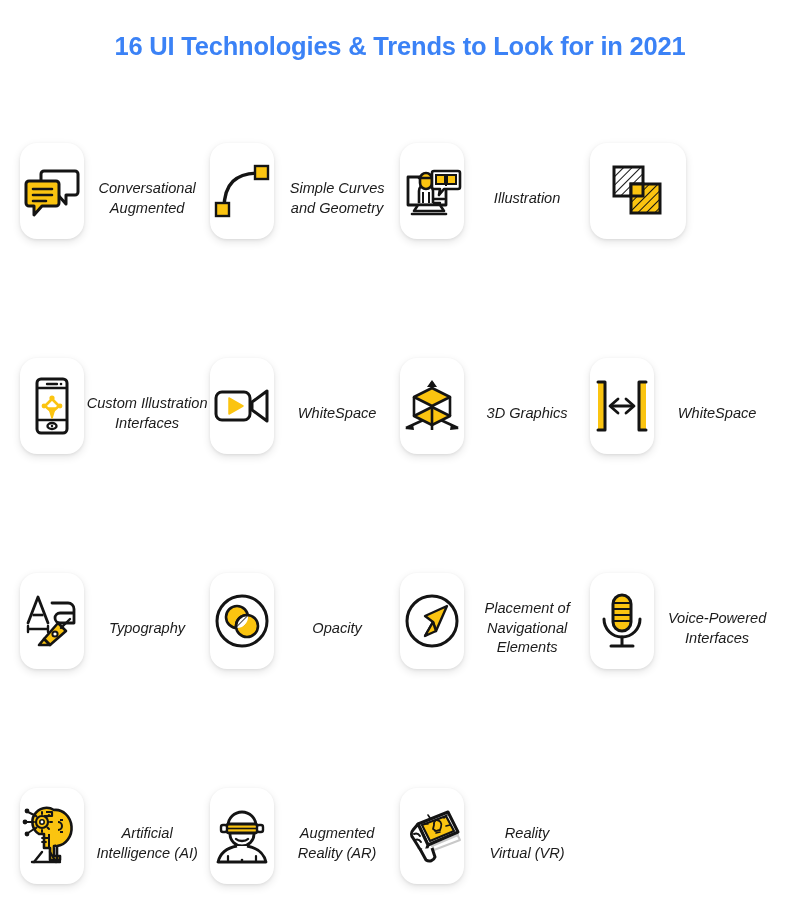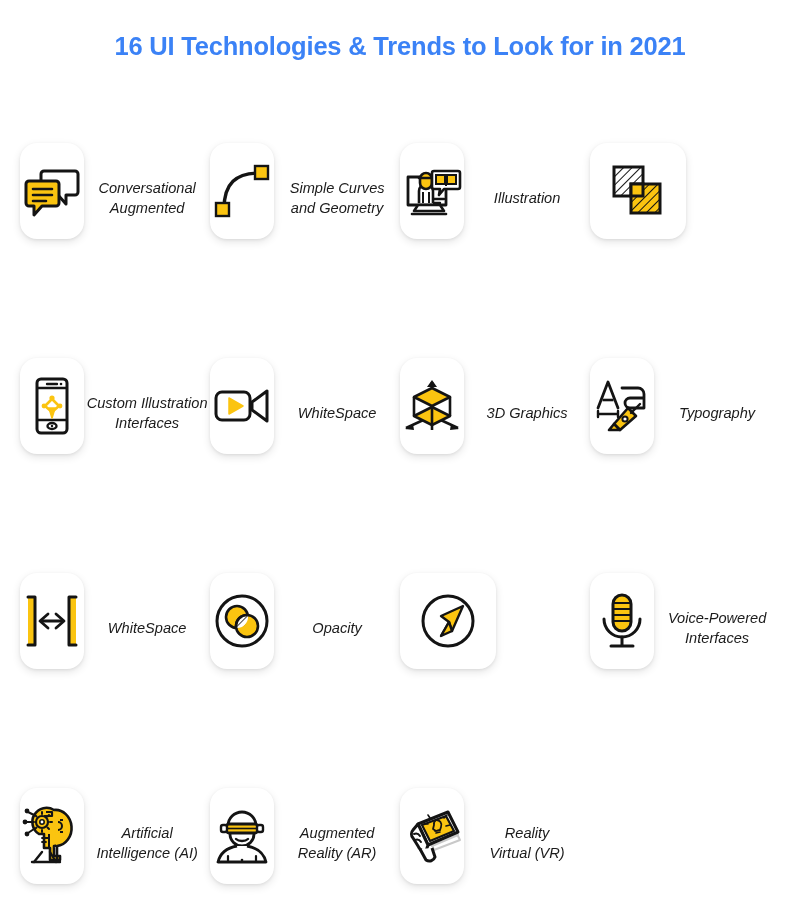--- a/index.html
+++ b/index.html
@@ -201,47 +201,47 @@
         </svg>
       </div>
       <div class="caption">
         <span>3D Graphics</span>
       </div>
     </div>
 
     <div class="cell">
       <div class="card">
         <svg width="64" height="64" viewBox="0 0 64 64">
+          <path d="M8 8 H15 V56 H8" fill="#FBC410" stroke="#141414" stroke-width="3" stroke-linejoin="round" stroke-linecap="round"></path>
+          <path d="M56 8 H49 V56 H56" fill="#FBC410" stroke="#141414" stroke-width="3" stroke-linejoin="round" stroke-linecap="round"></path>
+          <path d="M22 32 H42" stroke="#141414" stroke-width="2.8" stroke-linecap="round"></path>
+          <path d="M28 25 L20 32 L28 39" fill="none" stroke="#141414" stroke-width="2.8" stroke-linejoin="round" stroke-linecap="round"></path>
+          <path d="M36 25 L44 32 L36 39" fill="none" stroke="#141414" stroke-width="2.8" stroke-linejoin="round" stroke-linecap="round"></path>
+        </svg>
+      </div>
+      <div class="caption">
+        <span>WhiteSpace</span>
+      </div>
+    </div>
+
+    <div class="cell">
+      <div class="card">
+        <svg width="64" height="64" viewBox="0 0 64 64">
           <path d="M8 34 L18 8 L28 34" fill="none" stroke="#141414" stroke-width="2.8" stroke-linejoin="round" stroke-linecap="round"></path>
           <path d="M12.5 26 H23.5" stroke="#141414" stroke-width="2.6"></path>
           <path d="M8 40 H28 M8 37 V43 M28 37 V43" stroke="#141414" stroke-width="2.4" stroke-linecap="round"></path>
           <path d="M32 14 H48 a6 6 0 0 1 6 6 V34 H40 a5 5 0 0 1 0 -10 H54" fill="none" stroke="#141414" stroke-width="2.8" stroke-linejoin="round" stroke-linecap="round"></path>
           <path d="M30 56 L24 50 L38 34 L46 42 Z" fill="#FBC410" stroke="#141414" stroke-width="2.6" stroke-linejoin="round"></path>
           <path d="M24 50 L19 56 L30 56 Z" fill="#FBC410" stroke="#141414" stroke-width="2.6" stroke-linejoin="round"></path>
           <circle cx="35" cy="45" r="2.6" fill="#fff" stroke="#141414" stroke-width="2"></circle>
           <path d="M41 39 L50 30" stroke="#141414" stroke-width="2.4" stroke-linecap="round"></path>
         </svg>
       </div>
       <div class="caption">
         <span>Typography</span>
-      </div>
-    </div>
-
-    <div class="cell">
-      <div class="card">
-        <svg width="64" height="64" viewBox="0 0 64 64">
-          <path d="M8 8 H15 V56 H8" fill="#FBC410" stroke="#141414" stroke-width="3" stroke-linejoin="round" stroke-linecap="round"></path>
-          <path d="M56 8 H49 V56 H56" fill="#FBC410" stroke="#141414" stroke-width="3" stroke-linejoin="round" stroke-linecap="round"></path>
-          <path d="M22 32 H42" stroke="#141414" stroke-width="2.8" stroke-linecap="round"></path>
-          <path d="M28 25 L20 32 L28 39" fill="none" stroke="#141414" stroke-width="2.8" stroke-linejoin="round" stroke-linecap="round"></path>
-          <path d="M36 25 L44 32 L36 39" fill="none" stroke="#141414" stroke-width="2.8" stroke-linejoin="round" stroke-linecap="round"></path>
-        </svg>
-      </div>
-      <div class="caption">
-        <span>WhiteSpace</span>
       </div>
     </div>
 
     <div class="cell">
       <div class="card">
         <svg width="64" height="64" viewBox="0 0 64 64">
           <defs>
             <pattern id="hatchO" width="5" height="5" patternTransform="rotate(45)" patternUnits="userSpaceOnUse">
               <rect width="5" height="5" fill="#ffffff"></rect>
               <line x1="0" y1="0" x2="0" y2="5" stroke="#141414" stroke-width="1.6"></line>
@@ -264,20 +264,24 @@
     </div>
 
     <div class="cell">
       <div class="card">
         <svg width="64" height="64" viewBox="0 0 64 64">
           <circle cx="32" cy="32" r="25" fill="#fff" stroke="#141414" stroke-width="3"></circle>
           <path d="M47 17 L25 27 L33 33 L36 42 Z" fill="#FBC410" stroke="#141414" stroke-width="2.4" stroke-linejoin="round"></path>
           <path d="M33 33 L25 47" fill="none" stroke="#141414" stroke-width="2.4" stroke-linejoin="round"></path>
           <path d="M25 47 L33 33 L36 42 Z" fill="#FBC410" stroke="#141414" stroke-width="2.4" stroke-linejoin="round"></path>
         </svg>
+      </div>
+      <div class="caption">
+        <span>Placement of</span><br>
+        <span>Navigational Elements</span>
       </div>
     </div>
 
     <div class="cell">
       <div class="card">
         <svg width="64" height="64" viewBox="0 0 64 64">
           <rect x="23" y="6" width="18" height="36" rx="9" fill="#FBC410" stroke="#141414" stroke-width="3"></rect>
           <path d="M23 14 H41 M23 20 H41 M23 26 H41 M23 32 H41" stroke="#141414" stroke-width="2.2"></path>
           <path d="M14 30 a18 18 0 0 0 36 0" fill="none" stroke="#141414" stroke-width="3" stroke-linecap="round"></path>
           <path d="M32 48 V56" stroke="#141414" stroke-width="3" stroke-linecap="round"></path>

